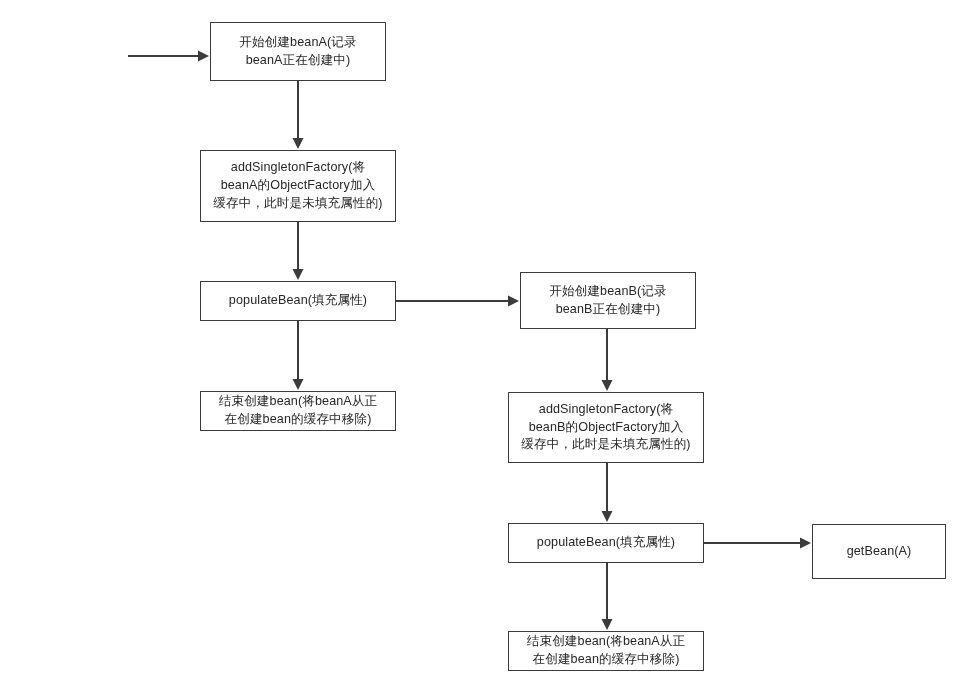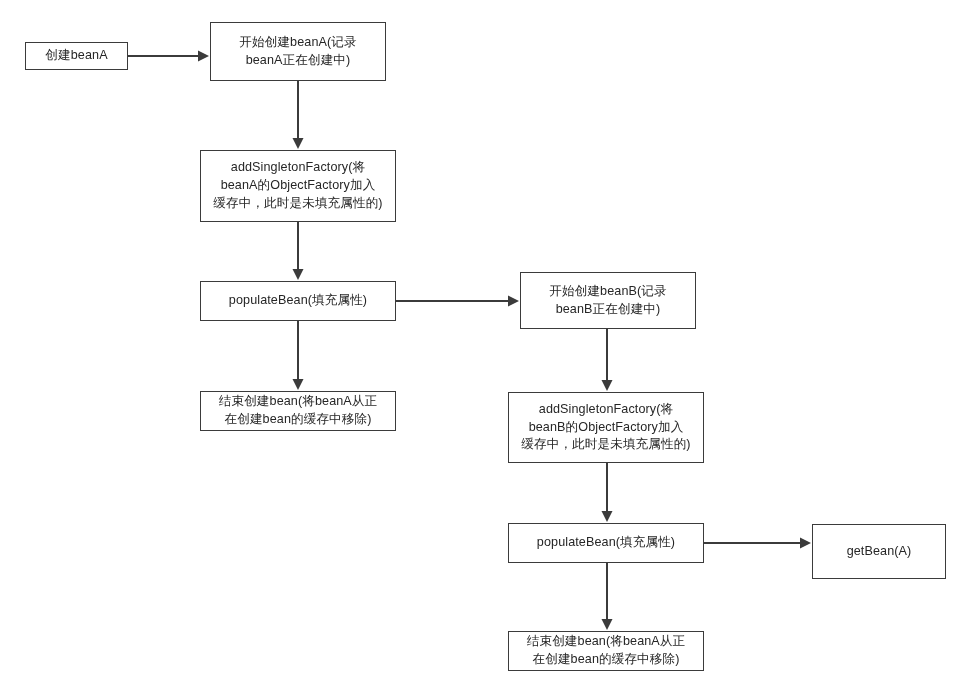--- a/index.html
+++ b/index.html
@@ -75,23 +75,20 @@
       <polyline points="607,329 607,380" class="edge-line" stroke="#3b3b3b"></polyline>
       <polygon points="607,391 601.5,380 612.5,380" class="edge-head" fill="#3b3b3b"></polygon>
       <polyline points="607,463 607,511" class="edge-line" stroke="#3b3b3b"></polyline>
       <polygon points="607,522 601.5,511 612.5,511" class="edge-head" fill="#3b3b3b"></polygon>
       <polyline points="704,543 800,543" class="edge-line" stroke="#3b3b3b"></polyline>
       <polygon points="811,543 800,537.5 800,548.5" class="edge-head" fill="#3b3b3b"></polygon>
       <polyline points="607,563 607,619" class="edge-line" stroke="#3b3b3b"></polyline>
       <polygon points="607,630 601.5,619 612.5,619" class="edge-head" fill="#3b3b3b"></polygon>
     </svg>
 
-  <div class="node" style="left: 25px; top: 42px; width: 103px; height: 28px; border-color: rgb(59, 59, 59); background: rgb(255, 255, 255); color: rgb(38, 38, 38);">
-    <span>创建beanA</span>
-  </div>
   <div class="node" style="left: 210px; top: 22px; width: 176px; height: 59px; border-color: rgb(59, 59, 59); background: rgb(255, 255, 255); color: rgb(38, 38, 38);">
     <span>开始创建beanA(记录<br>beanA正在创建中)</span>
   </div>
   <div class="node" style="left: 200px; top: 150px; width: 196px; height: 72px; border-color: rgb(59, 59, 59); background: rgb(255, 255, 255); color: rgb(38, 38, 38);">
     <span>addSingletonFactory(将<br>beanA的ObjectFactory加入<br>缓存中，此时是未填充属性的)</span>
   </div>
   <div class="node" style="left: 200px; top: 281px; width: 196px; height: 40px; border-color: rgb(59, 59, 59); background: rgb(255, 255, 255); color: rgb(38, 38, 38);">
     <span>populateBean(填充属性)</span>
   </div>
   <div class="node" style="left: 200px; top: 391px; width: 196px; height: 40px; border-color: rgb(59, 59, 59); background: rgb(255, 255, 255); color: rgb(38, 38, 38);">

